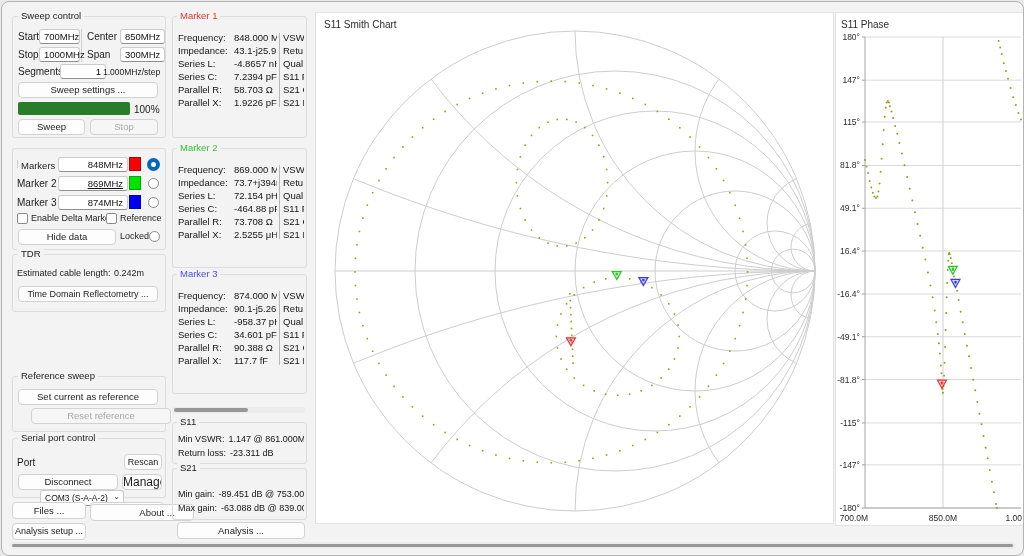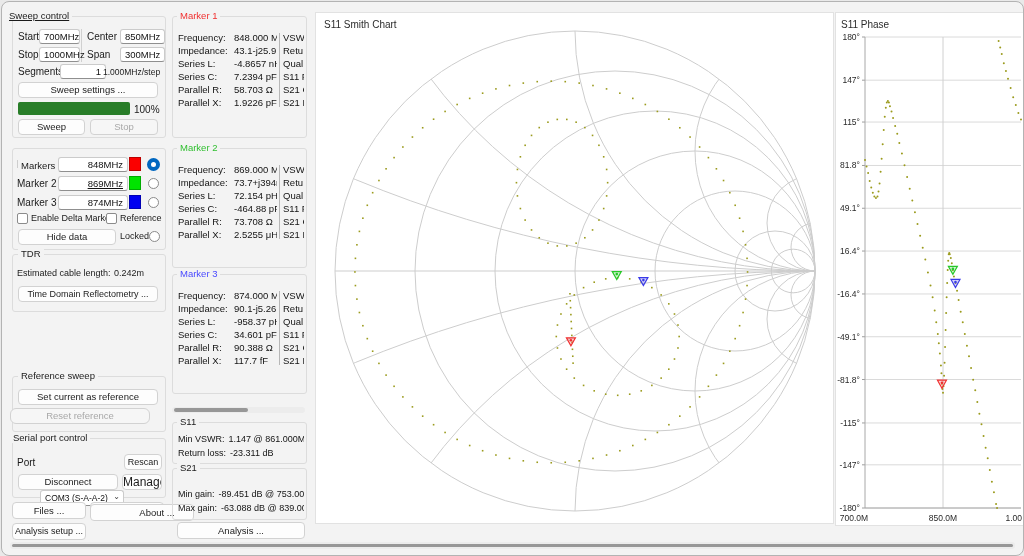--- a/index.html
+++ b/index.html
@@ -35,21 +35,21 @@
   .thumb{position:absolute;background:#979797;border-radius:2px;}
   .track{position:absolute;background:#ececec;border-radius:3px;}
 </style>
 </head>
 <body>
 
 <div id="stage">
 <div class="window">
 
   <div class="gb" style="left:10px;top:14px;width:152px;height:120px;"></div>
-  <span class="legend" style="left:4px;top:8px;text-decoration:underline;">Sweep control</span>
+  <span class="legend" style="left:16px;top:8px;">Sweep control</span>
   <span class="lbl" style="left:16px;top:29px;">Start</span>
   <div class="field" style="left:37px;top:27px;width:31px;height:13px;">700MHz</div>
   <div class="vline" style="left:79px;top:27px;height:33px;"></div>
   <span class="lbl" style="left:85px;top:29px;">Center</span>
   <div class="field" style="left:118px;top:27px;width:35px;height:13px;">850MHz</div>
   <span class="lbl" style="left:16px;top:47px;">Stop</span>
   <div class="field" style="left:37px;top:45px;width:31px;height:13px;">1000MHz</div>
   <span class="lbl" style="left:85px;top:47px;">Span</span>
   <div class="field" style="left:118px;top:45px;width:35px;height:13px;">300MHz</div>
   <span class="lbl" style="left:16px;top:64px;">Segments</span>
@@ -85,24 +85,24 @@
 
   <div class="gb" style="left:10px;top:252px;width:152px;height:56px;"></div>
   <span class="legend" style="left:16px;top:246px;">TDR</span>
   <span class="lbl" style="left:15px;top:266px;font-size:9px;">Estimated cable length:</span>
   <span class="lbl" style="left:112px;top:266px;font-size:9px;">0.242m</span>
   <div class="btn" style="left:16px;top:284px;width:138px;height:14px;line-height:14px;font-size:9px;">Time Domain Reflectometry ...</div>
 
   <div class="gb" style="left:10px;top:374px;width:152px;height:54px;"></div>
   <span class="legend" style="left:16px;top:368px;">Reference sweep</span>
   <div class="btn" style="left:16px;top:387px;width:138px;height:14px;line-height:14px;">Set current as reference</div>
-  <div class="btn dis" style="left:8px;top:406px;width:138px;height:14px;line-height:14px;border-radius:6px;">Reset reference</div>
+  <div class="btn dis" style="left:29px;top:406px;width:138px;height:14px;line-height:14px;">Reset reference</div>
 
   <div class="gb" style="left:10px;top:436px;width:152px;height:58px;"></div>
-  <span class="legend" style="left:8px;top:430px;">Serial port control</span>
+  <span class="legend" style="left:16px;top:430px;">Serial port control</span>
   <span class="lbl" style="left:15px;top:455px;">Port</span>
   <div class="combo" style="left:38px;top:452px;width:66px;height:12px;margin-top:36px;">
     <span>COM3 (S-A-A-2)</span>
     <span class="chev">⌄</span>
   </div>
   <div class="btn" style="left:122px;top:452px;width:36px;height:14px;line-height:14px;font-size:9px;">Rescan</div>
   <div class="btn" style="left:16px;top:472px;width:98px;height:14px;line-height:14px;">Disconnect</div>
   <div class="btn" style="left:120px;top:472px;width:38px;height:14px;line-height:14px;font-size:12px;">Manage</div>
 
   <div class="btn" style="left:10px;top:500px;width:72px;height:15px;line-height:15px;">Files ...</div>

